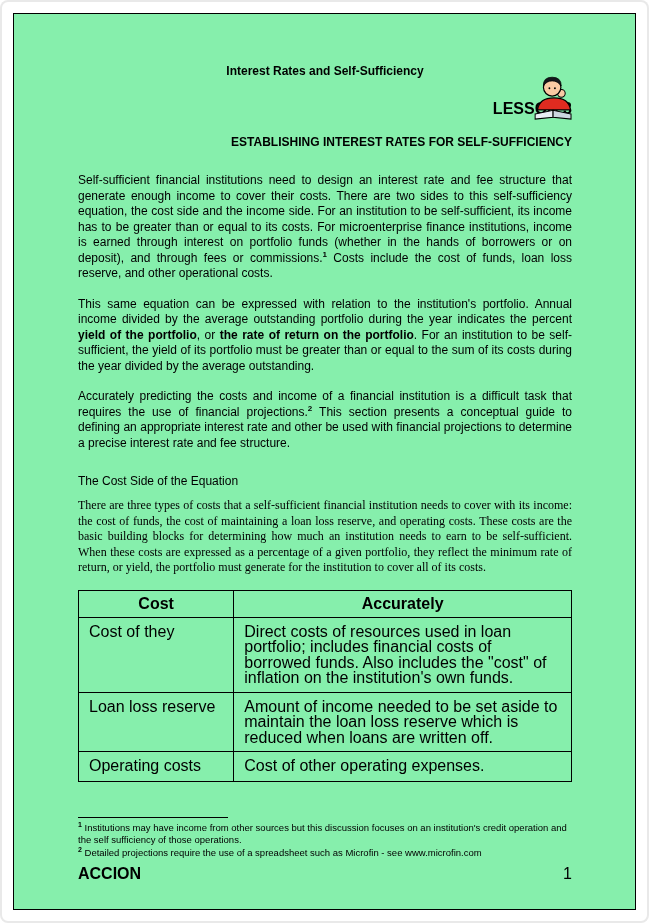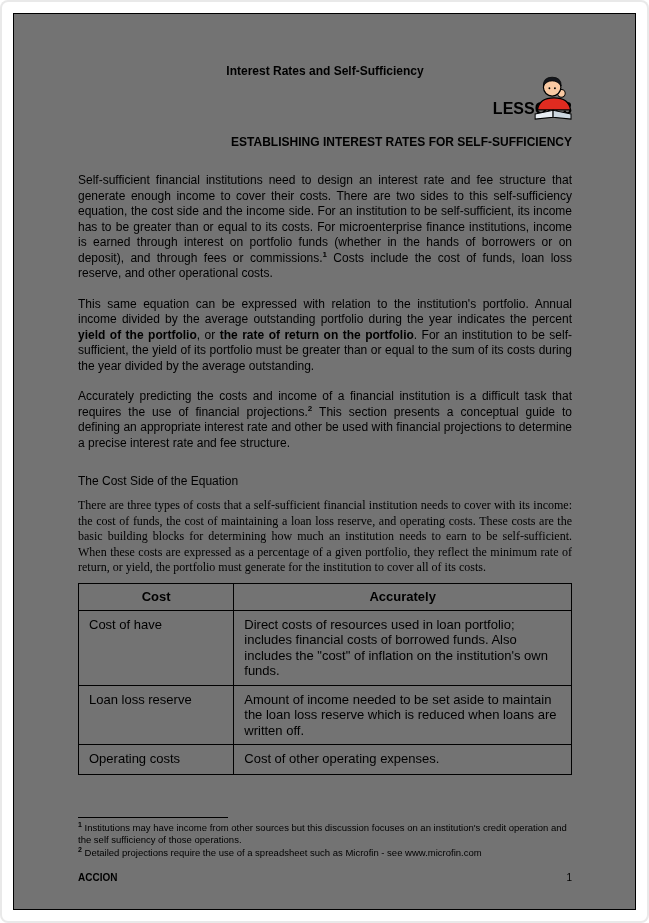--- a/index.html
+++ b/index.html
@@ -16,21 +16,21 @@
     margin: 0 auto;
     background: #ffffff;
     border-radius: 8px;
     box-shadow: inset 0 0 0 2px #e9e9e9;
     overflow: hidden;
   }
   .page {
     position: absolute;
     top: 13px; left: 13px; right: 13px; bottom: 13px;
     border: 1px solid #000;
-    background: #737373;
+    background: #86efac;
     padding: 50px 63px 0 64px;
     box-sizing: border-box;
   }
   .running-title {
     font-size: 12px;
     font-weight: bold;
     text-align: center;
   }
   .clipart {
     position: absolute;
@@ -67,22 +67,22 @@
   }
   .table-title {
     font-size: 12px;
     font-weight: bold;
     text-align: center;
     margin-top: 14px;
   }
   table.costs {
     width: 100%;
     border-collapse: collapse;
-    margin-top: 7px;
-    font-size: 13px;
+    margin-top: 14px;
+    font-size: 16px;
     line-height: 15.5px;
   }
   table.costs th, table.costs td {
     border: 1px solid #000;
     vertical-align: top;
     padding: 6px 10px;
   }
   table.costs th {
     font-weight: bold;
     text-align: center;
@@ -116,21 +116,21 @@
     line-height: 0;
     font-weight: bold;
   }
   .footer {
     position: absolute;
     left: 64px; right: 63px;
     bottom: 26px;
     display: flex;
     justify-content: space-between;
     align-items: baseline;
-    font-size: 10px;
+    font-size: 16px;
   }
   .footer .org { font-weight: bold; }
 </style>
 </head>
 <body>
 
 <div class="canvas">
   <div class="page">
 
     <div class="running-title">Interest Rates and Self-Sufficiency</div>
@@ -175,21 +175,21 @@
         <col>
       </colgroup>
       <thead>
         <tr class="hrow">
           <th>Cost</th>
           <th>Accurately</th>
         </tr>
       </thead>
       <tbody>
         <tr class="row-1">
-          <td>Cost of have</td>
+          <td>Cost of they</td>
           <td>Direct costs of resources used in loan portfolio; includes financial costs of borrowed funds. Also includes the "cost" of inflation on the institution's own funds.</td>
         </tr>
         <tr class="row-2">
           <td>Loan loss reserve</td>
           <td>Amount of income needed to be set aside to maintain the loan loss reserve which is reduced when loans are written off.</td>
         </tr>
         <tr class="row-3">
           <td>Operating costs</td>
           <td>Cost of other operating expenses.</td>
         </tr>

